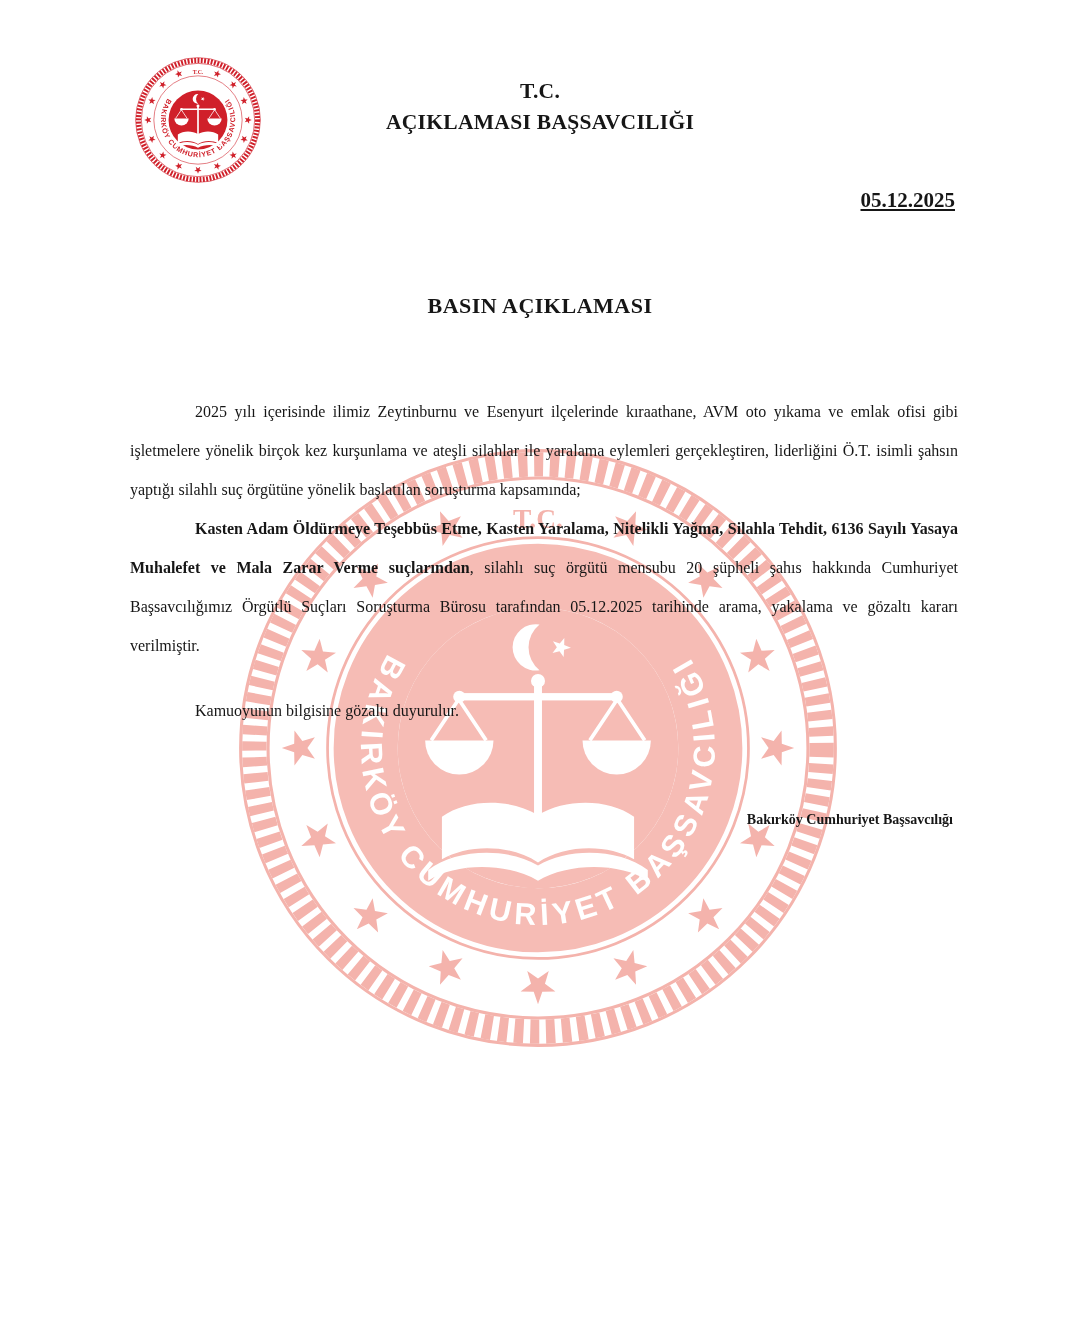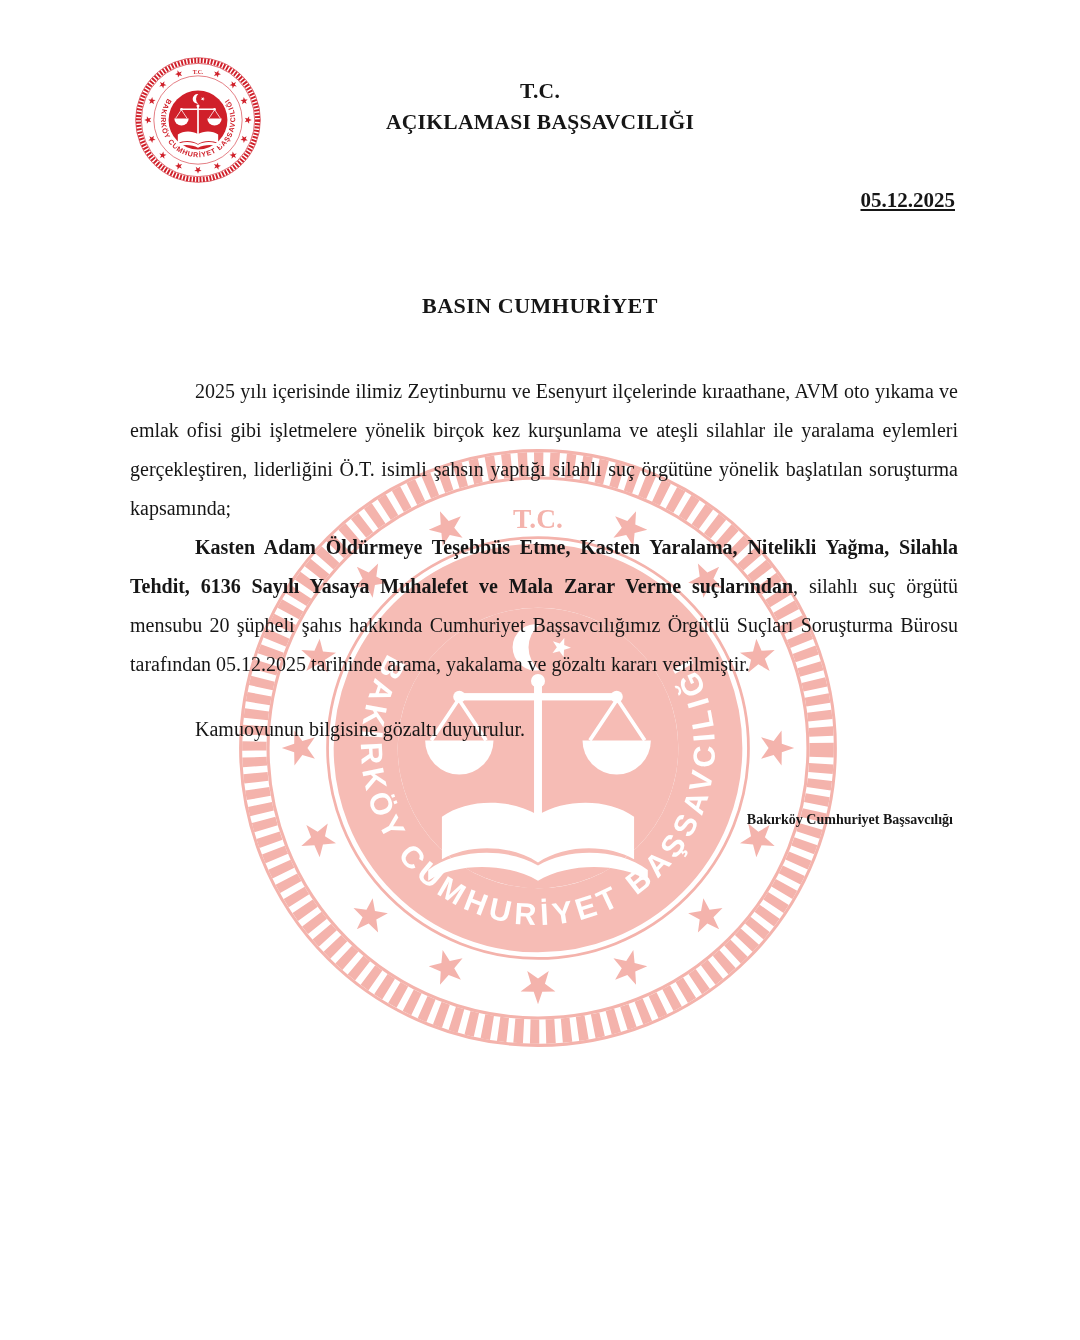--- a/index.html
+++ b/index.html
@@ -11,22 +11,22 @@
   .watermark{position:absolute;left:233px;top:443px;width:610px;height:610px;z-index:0;}
   .content{position:absolute;inset:0;z-index:1;}
   
   .logo{position:absolute;left:134px;top:56px;width:128px;height:128px;}
   .header-text{position:absolute;left:0;right:0;top:76px;text-align:center;
     font-weight:bold;font-size:21.5px;line-height:31px;letter-spacing:.3px;}
   .date{position:absolute;top:188px;right:125px;font-weight:bold;font-size:21px;text-decoration:underline;}
   .title{position:absolute;left:0;right:0;top:293px;margin:0;text-align:center;
     font-weight:bold;font-size:22px;letter-spacing:.5px;}
   
-  .bodyblock{position:absolute;left:130px;right:122px;top:372px;
-    font-size:20px;line-height:39px;text-align:justify;}
+  .bodyblock{position:absolute;left:130px;right:122px;top:392px;
+    font-size:16px;line-height:39px;text-align:justify;}
   .bodyblock p{margin:0;text-indent:65px;}
   .bodyblock p.p3{margin-top:26px;}
   .bi{font-weight:bold;}
   .signature{position:absolute;top:812px;right:127px;font-weight:bold;font-size:14px;}
   
   svg.seal{width:100%;height:100%;display:block;}
   .seal .rope{fill:none;stroke-width:8;stroke-dasharray:3 2.2;}
   .seal .rim{fill:none;stroke-width:1;}
   .seal .sep{fill:none;stroke-width:.9;}
   .seal .band{fill:none;stroke-width:21;}
@@ -135,21 +135,21 @@
       </svg>
     </div>
 
     <div class="header-text">
       <div>T.C.</div>
       <div>AÇIKLAMASI BAŞSAVCILIĞI</div>
     </div>
 
     <div class="date">05.12.2025</div>
 
-    <h1 class="title">BASIN CUMHURİYET</h1>
+    <h1 class="title">BASIN AÇIKLAMASI</h1>
 
     <div class="bodyblock">
       <p class="p1">2025 yılı içerisinde ilimiz Zeytinburnu ve Esenyurt ilçelerinde kıraathane, AVM oto yıkama ve emlak ofisi gibi işletmelere yönelik birçok kez kurşunlama ve ateşli silahlar ile yaralama eylemleri gerçekleştiren, liderliğini Ö.T. isimli şahsın yaptığı silahlı suç örgütüne yönelik başlatılan soruşturma kapsamında;</p>
       <p class="p2"><span class="bi">Kasten Adam Öldürmeye Teşebbüs Etme, Kasten Yaralama, Nitelikli Yağma, Silahla Tehdit, 6136 Sayılı Yasaya Muhalefet ve Mala Zarar Verme suçlarından</span><span>, silahlı suç örgütü mensubu 20 şüpheli şahıs hakkında Cumhuriyet Başsavcılığımız Örgütlü Suçları Soruşturma Bürosu tarafından 05.12.2025 tarihinde arama, yakalama ve gözaltı kararı verilmiştir.</span></p>
       <p class="p3">Kamuoyunun bilgisine gözaltı duyurulur.</p>
     </div>
 
     <div class="signature">Bakırköy Cumhuriyet Başsavcılığı</div>
   </div>
 </div>

